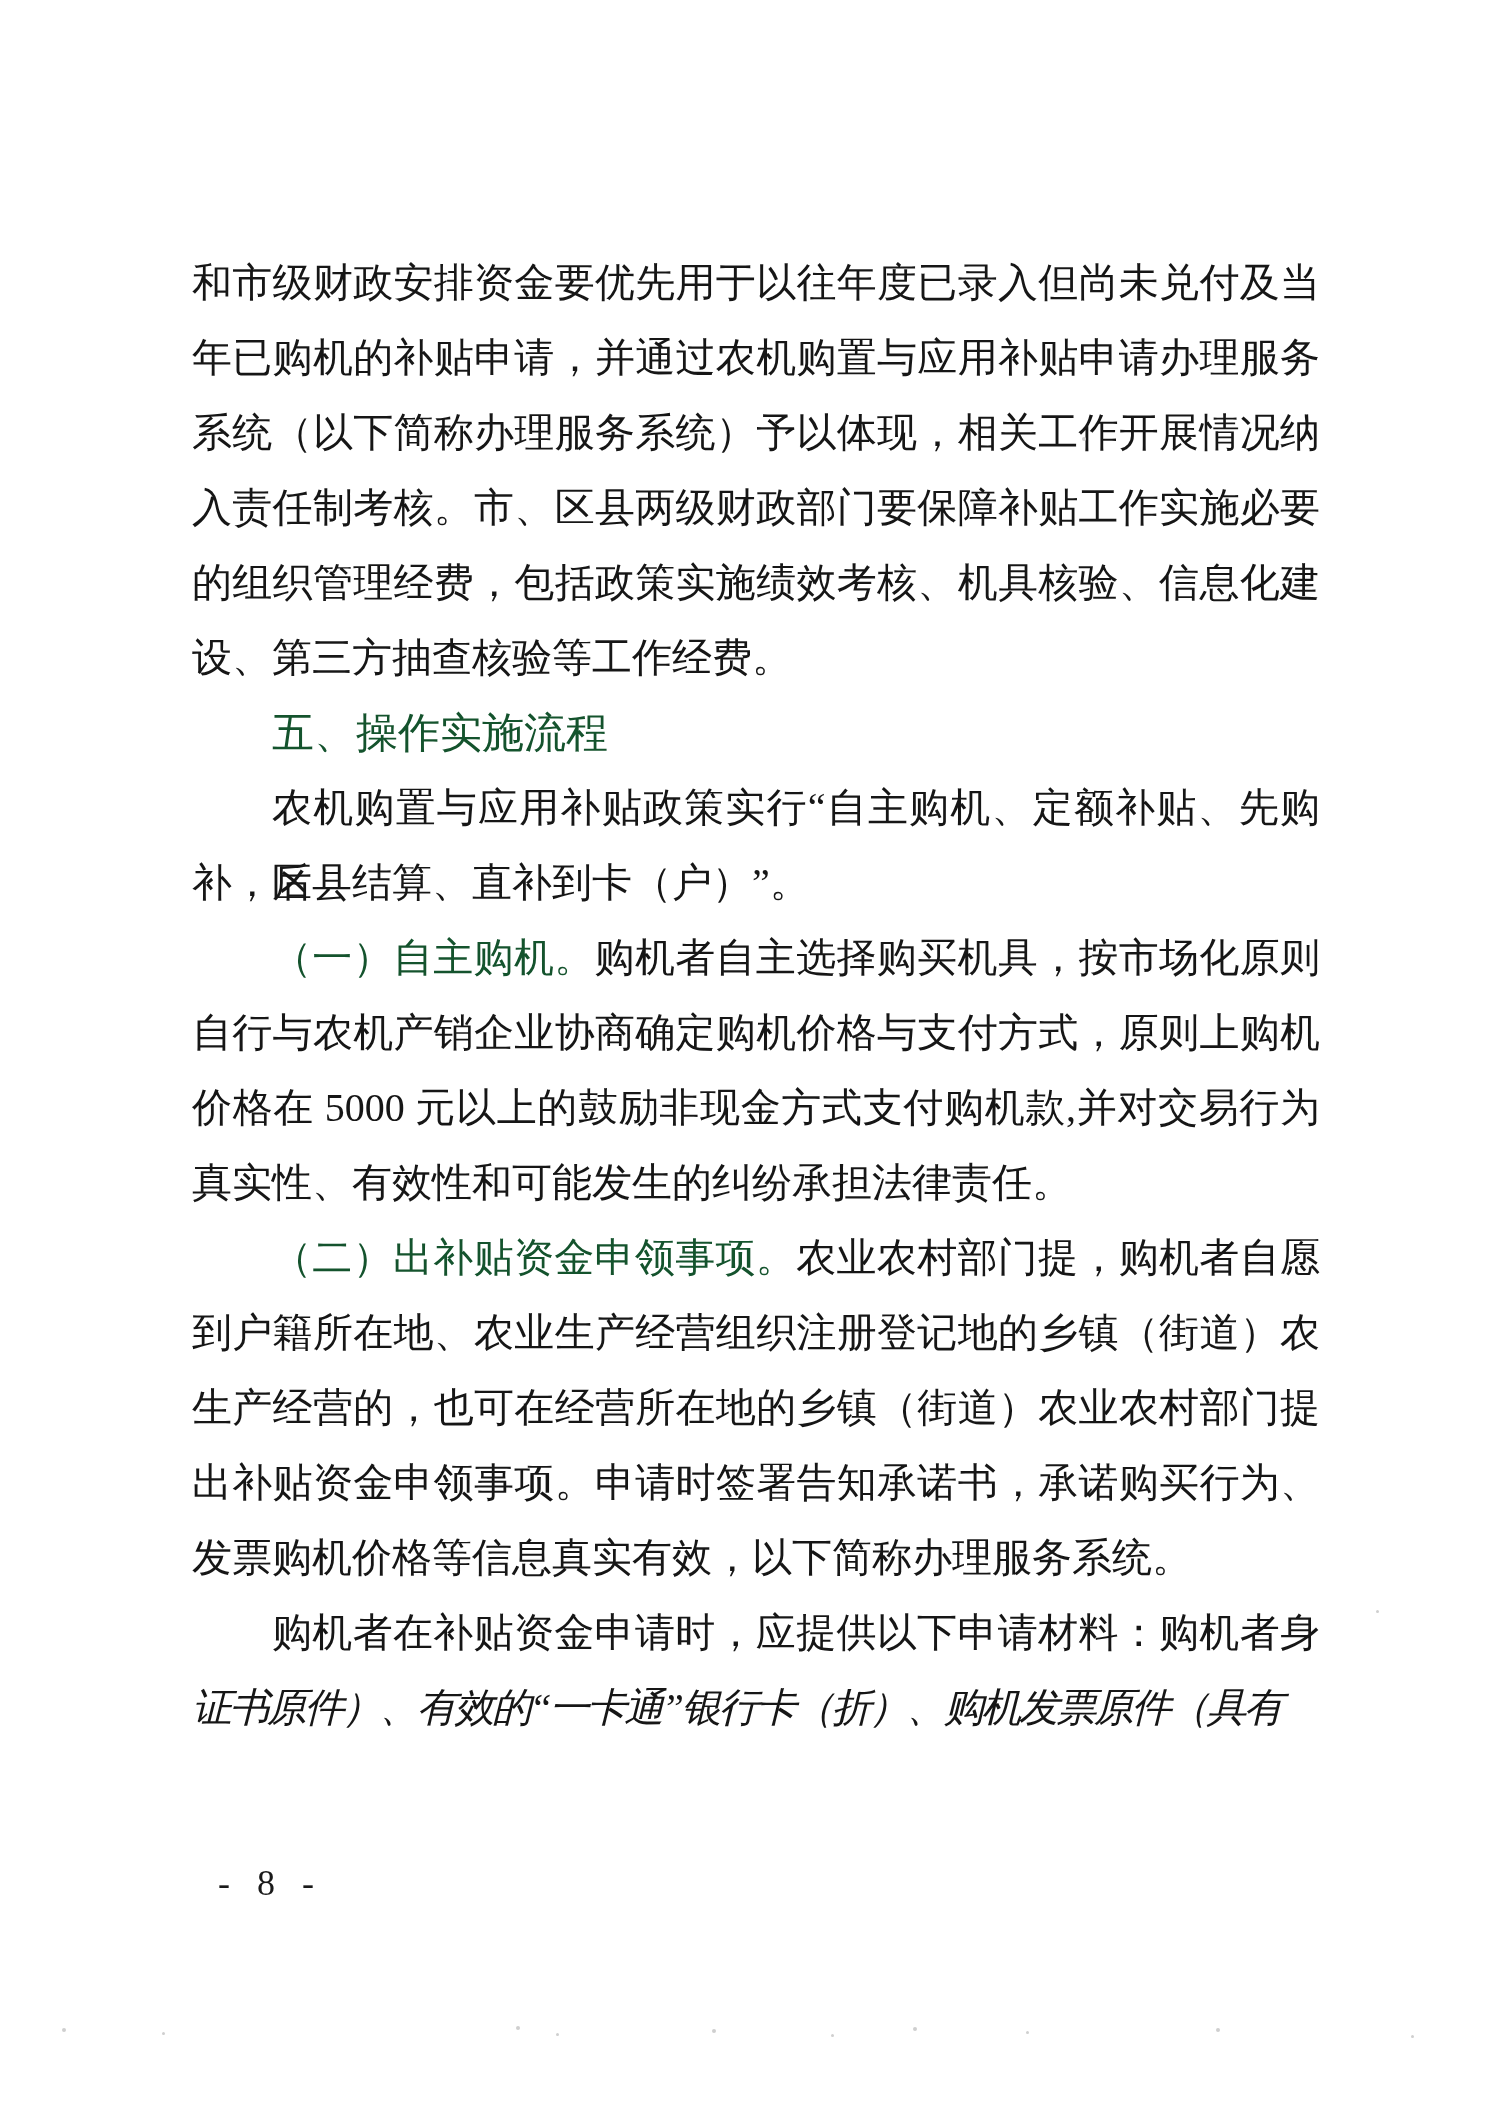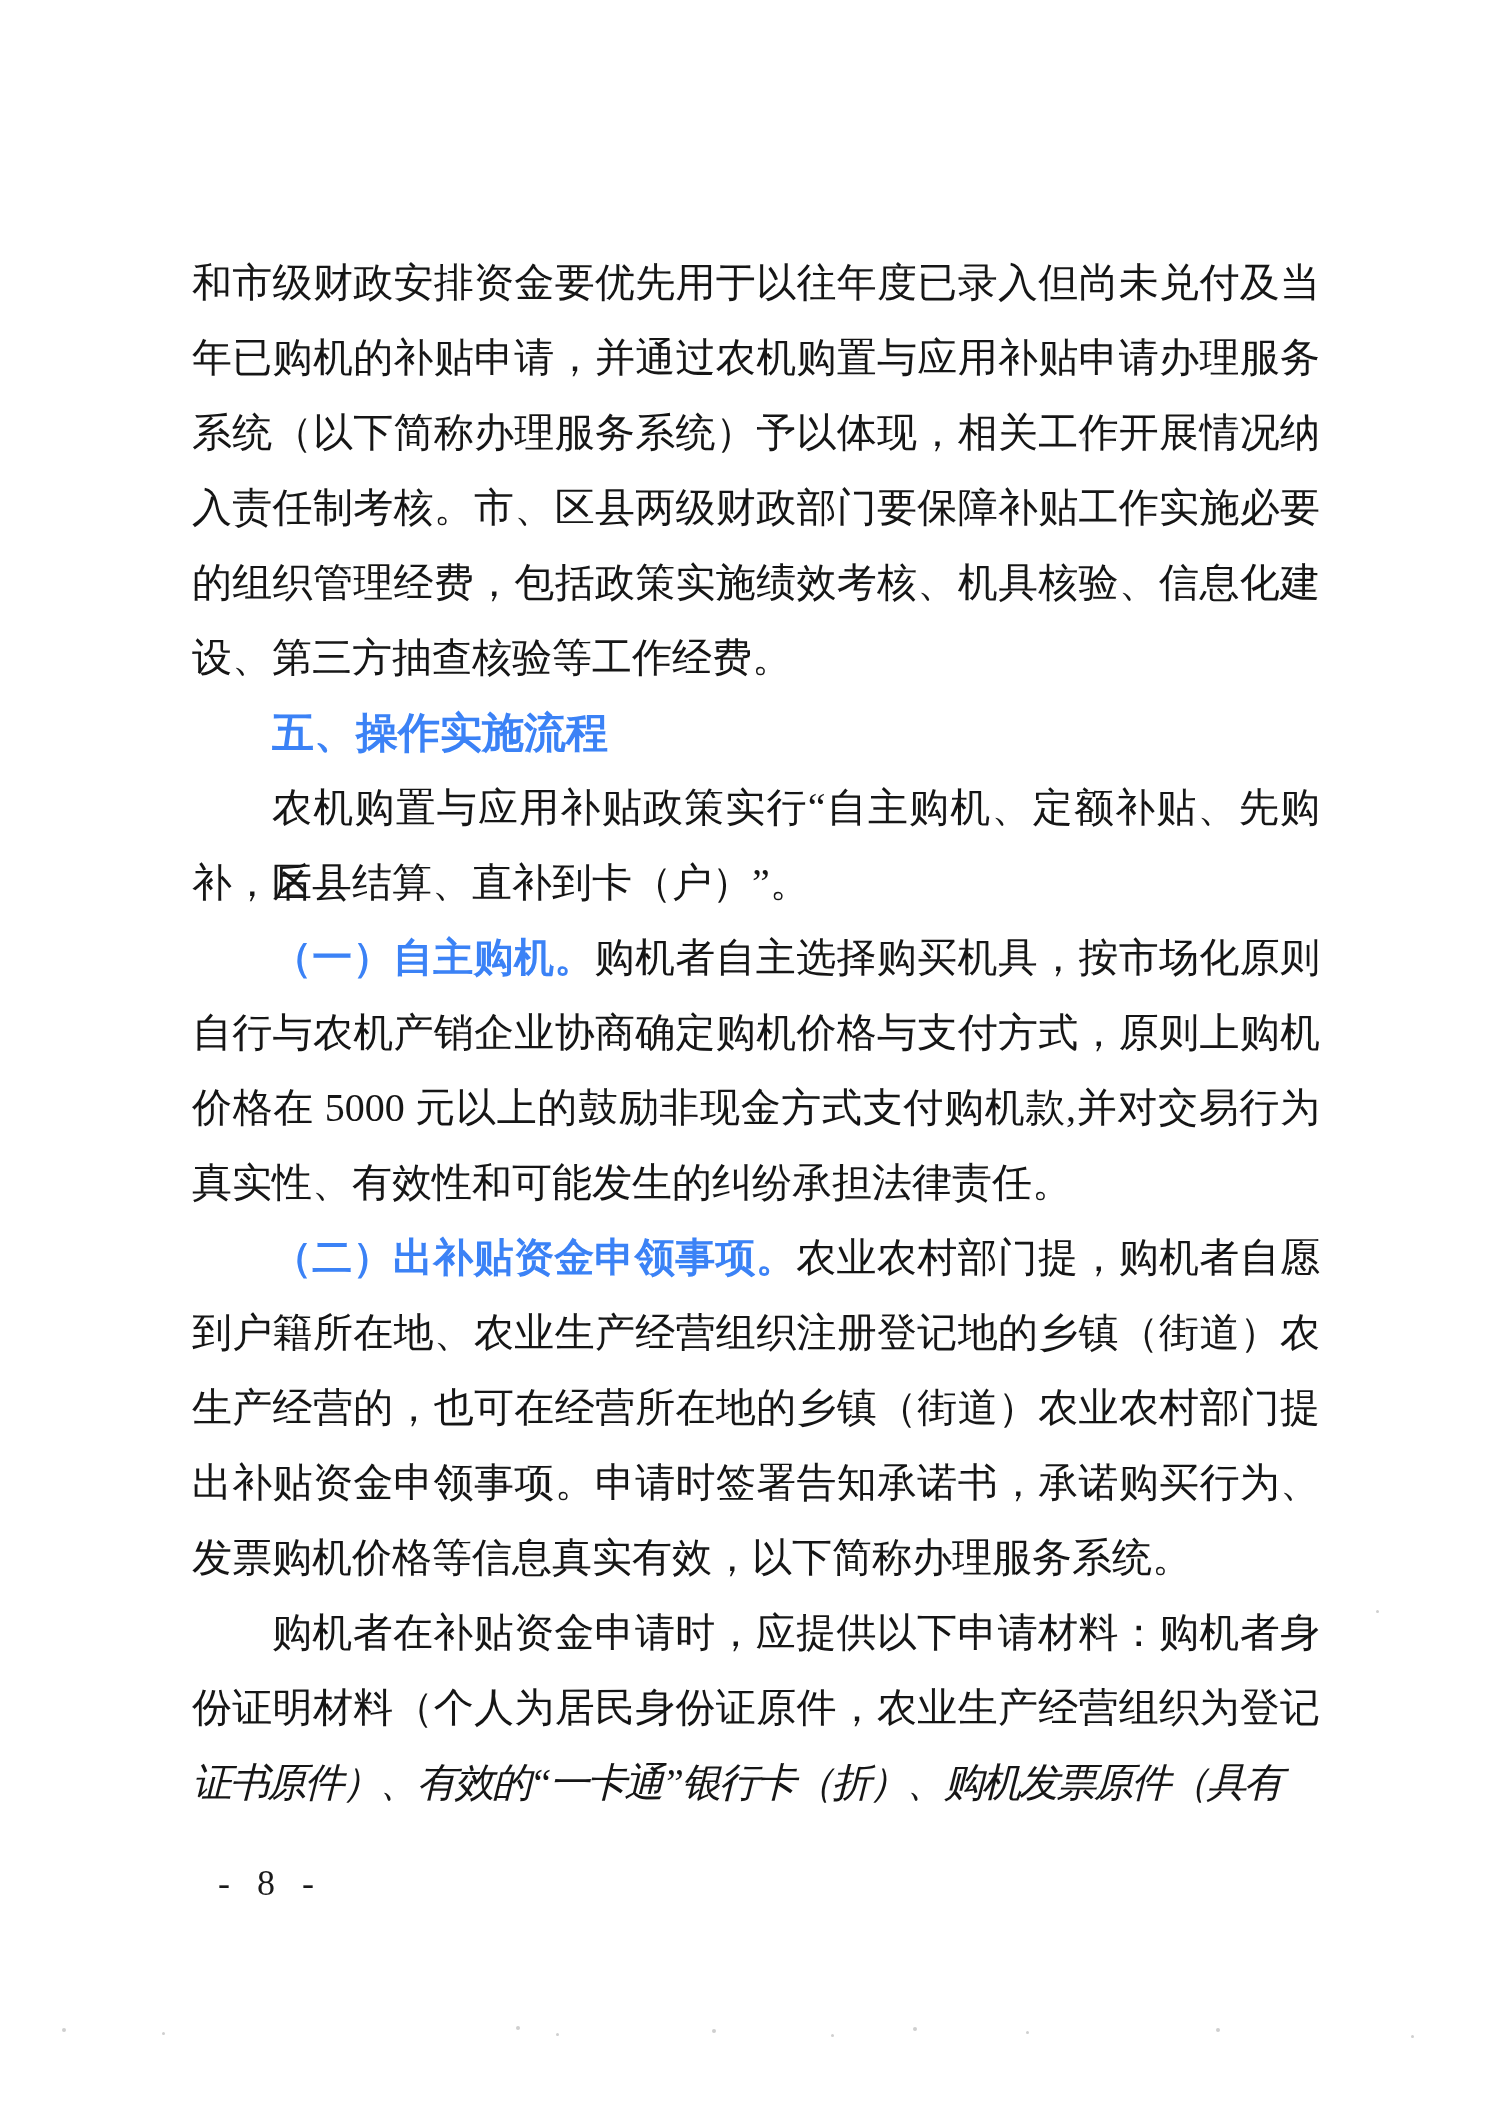--- a/index.html
+++ b/index.html
@@ -44,22 +44,22 @@
     text-align-last: left;
     font-style: italic;
   }
   .line.heading {
     font-size: 42px;
     font-weight: 700;
     color: #000;
     font-family: "Liberation Sans", "DejaVu Sans", sans-serif;
   }
   .bold {
-    font-weight: 700;
-    color: #3b82f6;
+    font-weight: 400;
+    color: #14532d;
   }
   .page-number {
     position: absolute;
     left: 218px;
     top: 1858px;
     font-size: 36px;
     letter-spacing: 9px;
     color: #1a1a1a;
     line-height: 50px;
   }
@@ -87,21 +87,20 @@
       <div class="line indent justify"><span class="bold">（一）自主购机。</span><span>购机者自主选择购买机具，按市场化原则</span></div>
       <div class="line justify"><span>自行与农机产销企业协商确定购机价格与支付方式，原则上购机</span></div>
       <div class="line justify"><span>价格在 5000 元以上的鼓励非现金方式支付购机款,并对交易行为</span></div>
       <div class="line"><span>真实性、有效性和可能发生的纠纷承担法律责任。</span></div>
       <div class="line indent justify"><span class="bold">（二）出补贴资金申领事项。</span><span>农业农村部门提，购机者自愿</span></div>
       <div class="line justify"><span>到户籍所在地、农业生产经营组织注册登记地的乡镇（街道）农</span></div>
       <div class="line justify"><span>生产经营的，也可在经营所在地的乡镇（街道）农业农村部门提</span></div>
       <div class="line justify"><span>出补贴资金申领事项。申请时签署告知承诺书，承诺购买行为、</span></div>
       <div class="line"><span>发票购机价格等信息真实有效，以下简称办理服务系统。</span></div>
       <div class="line indent justify"><span>购机者在补贴资金申请时，应提供以下申请材料：购机者身</span></div>
-      <div class="line justify"><span>份证明材料（个人为居民身份证原件，农业生产经营组织为登记</span></div>
       <div class="line tight"><span>证书原件）、有效的“一卡通”银行卡（折）、购机发票原件（具有</span></div>
     </div>
 
   <div class="page-number">- 8 -</div>
 
   <div id="noise-layer">
       <div class="speck" style="left: 1082px; top: 437px; width: 4px; height: 4px;"></div>
       <div class="speck" style="left: 1376px; top: 1610px; width: 3px; height: 3px;"></div>
       <div class="speck" style="left: 62px; top: 2028px; width: 4px; height: 4px;"></div>
       <div class="speck" style="left: 162px; top: 2032px; width: 3px; height: 3px;"></div>

